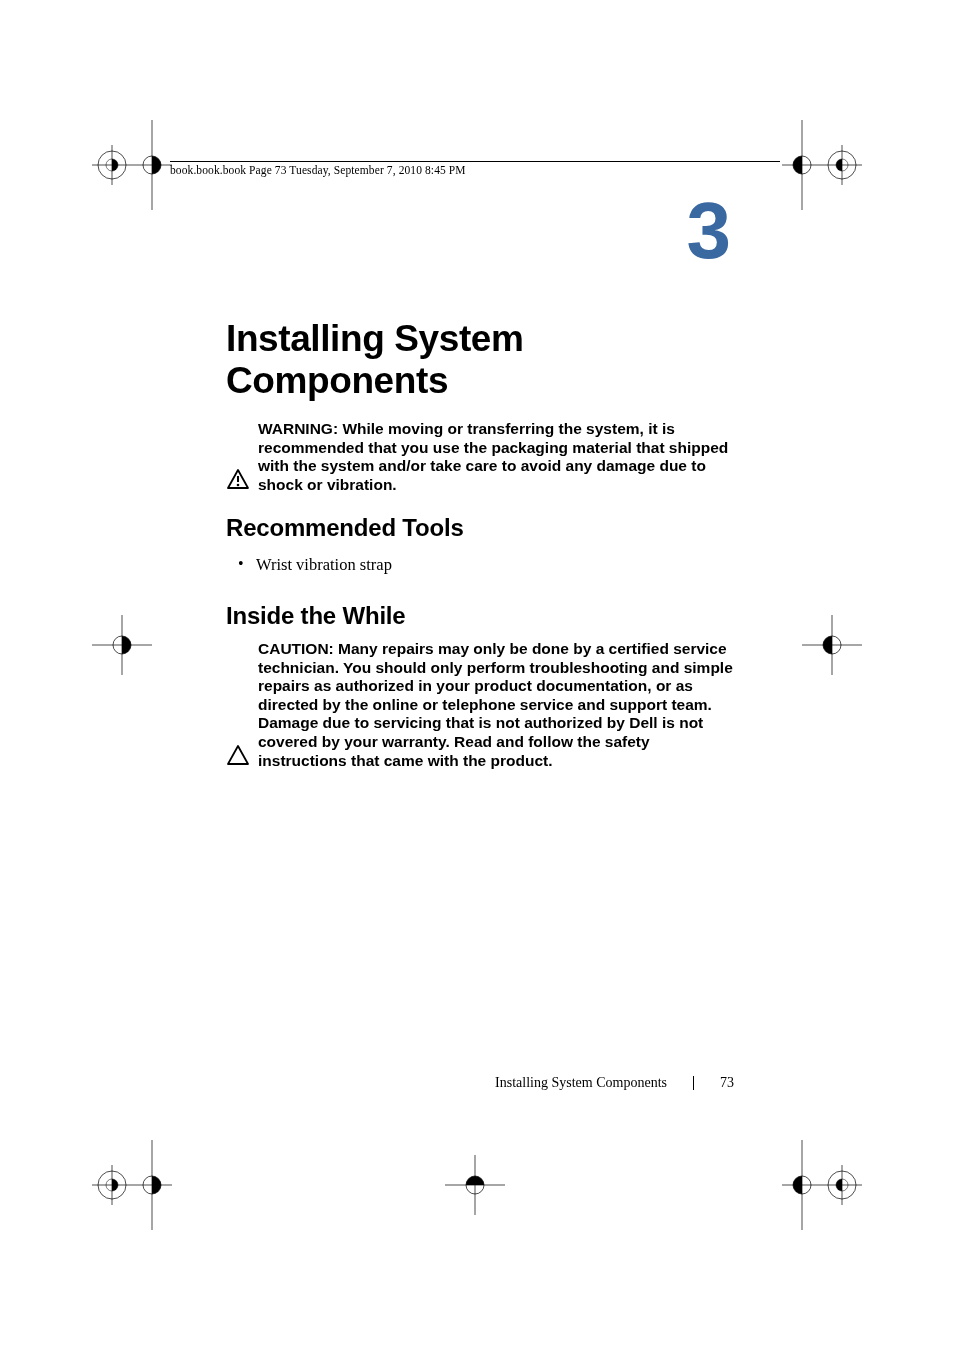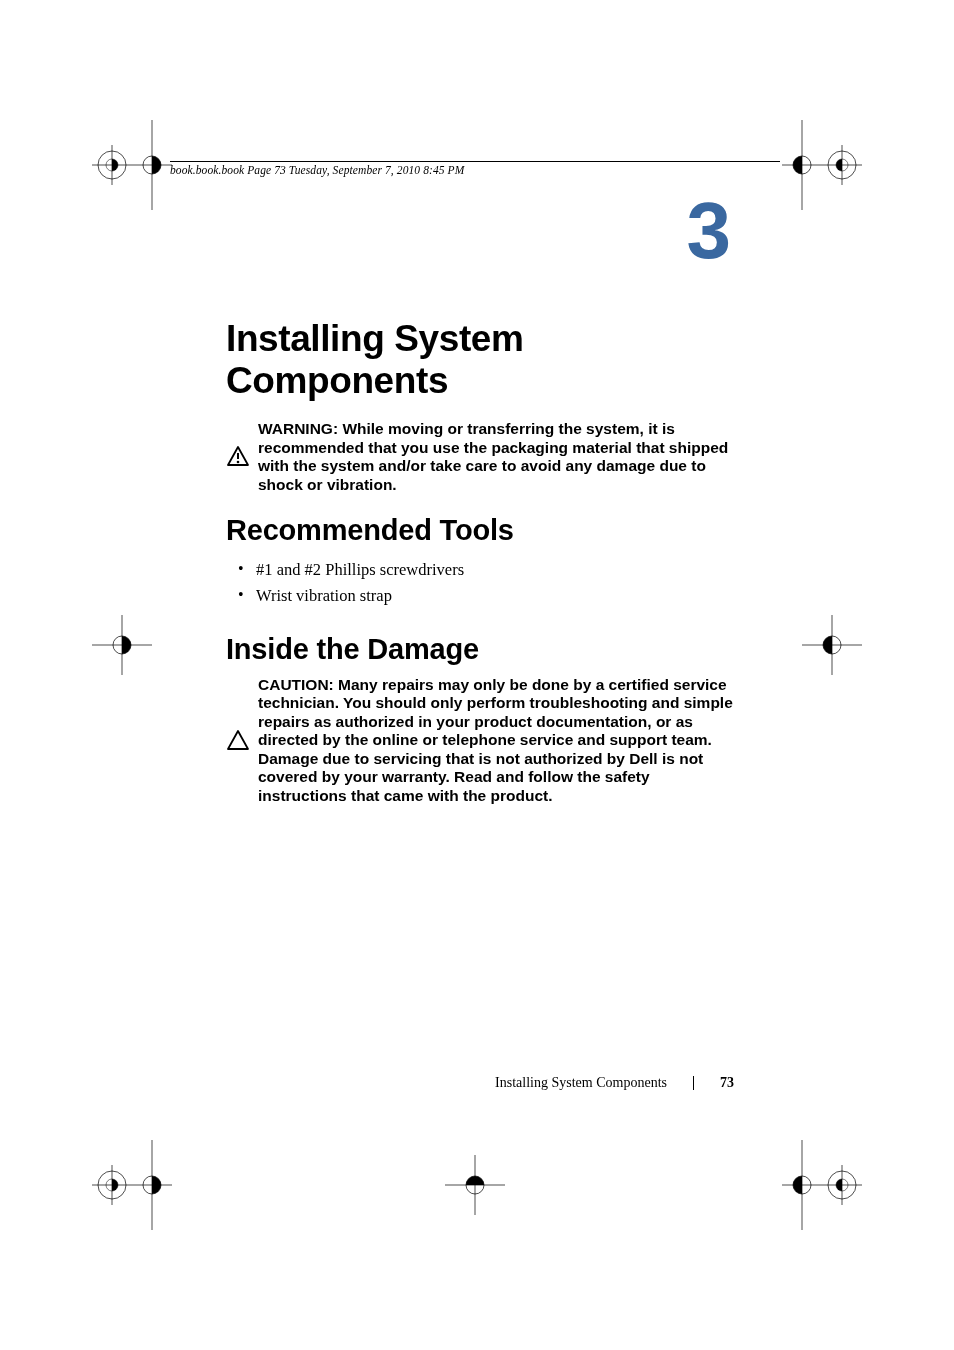--- a/index.html
+++ b/index.html
@@ -29,21 +29,20 @@
     width: 610px;
     border-top: 0.7px solid #000;
   }
   .header-text {
     position: absolute;
     left: 170px;
     top: 164px;
     font-family: 'Times New Roman', Times, serif;
     font-size: 11.5px;
     letter-spacing: 0.1px;
-    font-style: italic;
   }
 
   .chapter-num {
     position: absolute;
     right: 225px;
     top: 185px;
     font-family: 'Arial Narrow', Arial, sans-serif;
     font-weight: 700;
     font-size: 80px;
     color: #3a68a0;
@@ -61,42 +60,42 @@
   h1 {
     font-family: 'Arial Narrow', Arial, sans-serif;
     font-weight: 700;
     font-size: 37px;
     margin: 0 0 18px 0;
     letter-spacing: -0.4px;
   }
 
   .notice {
     display: flex;
-    align-items: center;
+    align-items: flex-end;
     gap: 8px;
     margin-bottom: 20px;
   }
   .notice .icon {
     flex: 0 0 auto;
     margin-top: 2px;
   }
   .notice-body {
     font-family: 'Arial Narrow', Arial, sans-serif;
     font-size: 15.5px;
     line-height: 1.2;
     font-weight: 700;
   }
   .notice-body .lead {
     font-weight: 700;
   }
 
   h2 {
     font-family: 'Arial Narrow', Arial, sans-serif;
     font-weight: 700;
-    font-size: 29px;
+    font-size: 24px;
     margin: 0 0 10px 0;
     letter-spacing: -0.2px;
   }
 
   ul.tools {
     margin: 0 0 24px 0;
     padding: 0 0 0 30px;
     list-style: none;
   }
   ul.tools li {
@@ -128,21 +127,21 @@
     font-size: 14px;
     position: absolute;
     right: 220px;
   }
   .footer-line .divider {
     width: 1px;
     height: 14px;
     background: #000;
   }
   .footer-line .pagenum {
-    font-weight: 700;
+    font-weight: 400;
   }
 </style>
 </head>
 <body>
 
 <div class="page">
 
   <div class="crop-mark" style="left:92px; top:120px;">
     <svg width="90" height="90">
       <circle cx="20" cy="45" r="14" fill="none" stroke="#000" stroke-width="0.7"></circle>
@@ -243,25 +242,24 @@
           <circle cx="12" cy="17" r="1.3" fill="#000"></circle>
         </svg>
       </span>
       <div class="notice-body">
         <span class="lead">WARNING: </span><span>While moving or transferring the system, it is recommended that you use the packaging material that shipped with the system and/or take care to avoid any damage due to shock or vibration.</span>
       </div>
     </div>
 
     <h2>Recommended Tools</h2>
     <ul class="tools">
-      <li>#1 and #2 Phillips screwdrivers</li>
       <li>Wrist vibration strap</li>
     </ul>
 
-    <h2>Inside the Damage</h2>
+    <h2>Inside the While</h2>
 
     <div class="notice">
       <span class="icon">
         <svg width="24" height="22">
           <polygon points="12,2 22,20 2,20" fill="none" stroke="#000" stroke-width="1.8" stroke-linejoin="round"></polygon>
         </svg>
       </span>
       <div class="notice-body">
         <span class="lead">CAUTION: </span><span>Many repairs may only be done by a certified service technician. You should only perform troubleshooting and simple repairs as authorized in your product documentation, or as directed by the online or telephone service and support team. Damage due to servicing that is not authorized by Dell is not covered by your warranty. Read and follow the safety instructions that came with the product.</span>
       </div>

